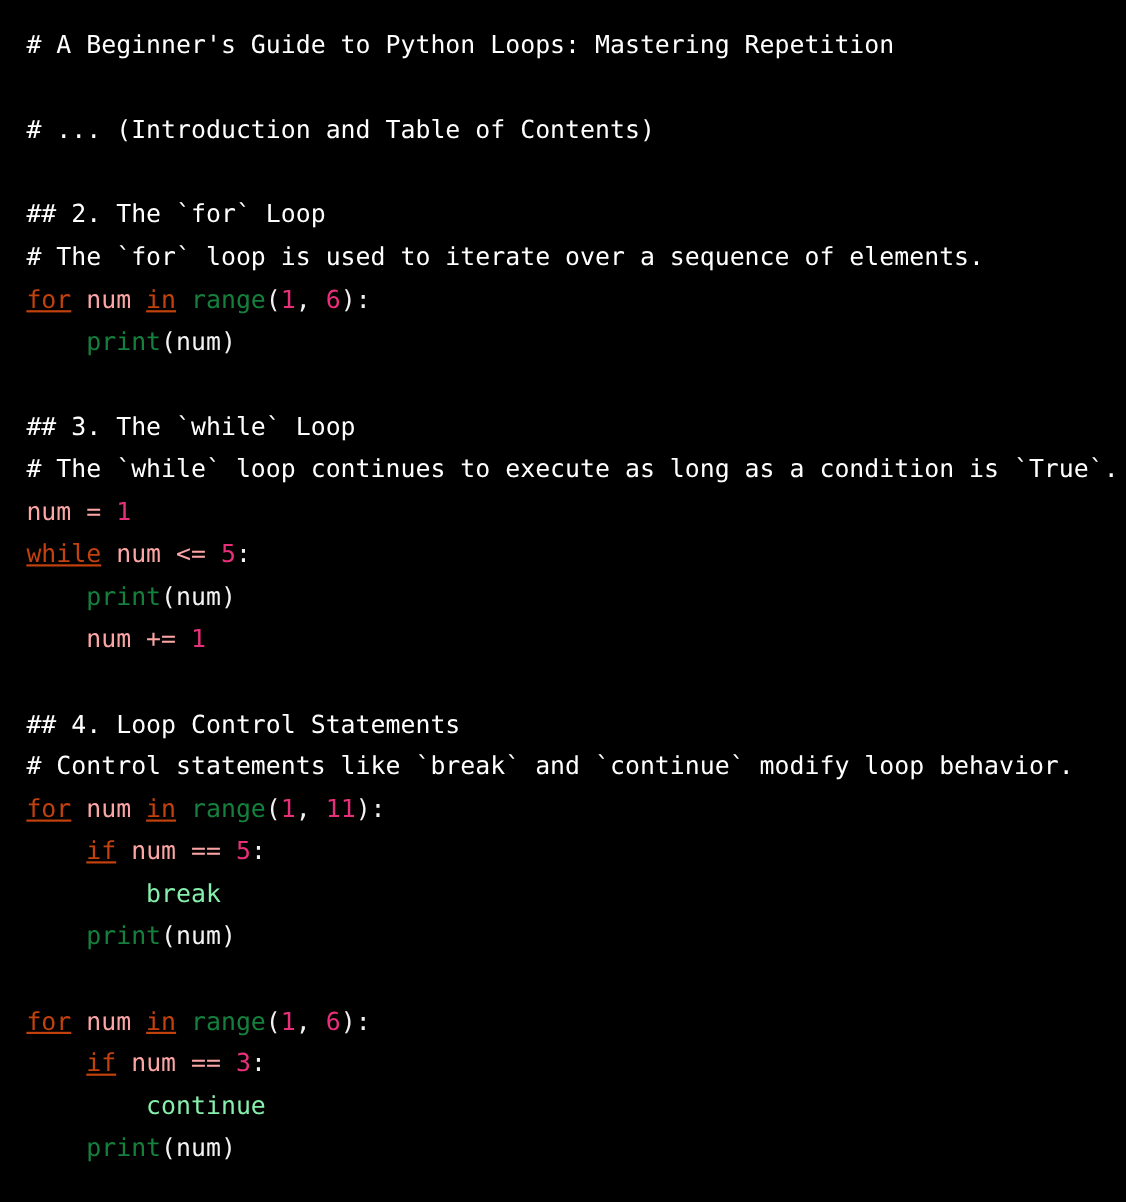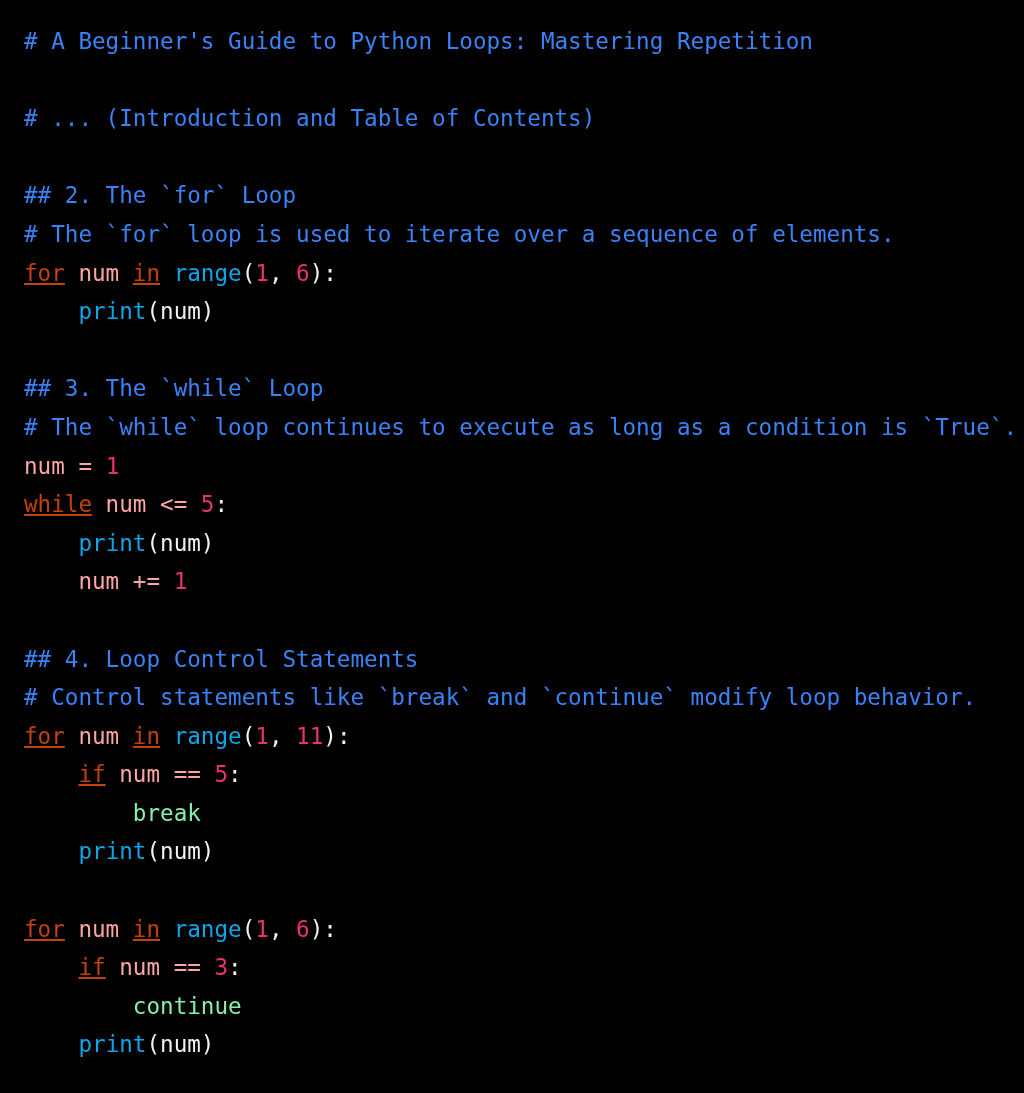--- a/index.html
+++ b/index.html
@@ -21,24 +21,24 @@
     letter-spacing: 0px;
     color: #e6e6e6;
   }
   .line {
     height: 38.6px;
     white-space: pre;
   }
   .line.blank {
     height: 38.6px;
   }
-  .tok-comment { color: #3b82f6; margin-top: 22px; }
+  .tok-comment { color: #ffffff; margin-top: 22px; }
   .tok-keyword { color: #c2410c; text-decoration: underline; }
   .tok-keyword-alt { color: #86efac; }
-  .tok-builtin { color: #0ea5e9; }
+  .tok-builtin { color: #15803d; }
   .tok-number { color: #e8307a; }
   .tok-plain  { color: #fca5a5; }
   .tok-punct  { color: #f2f2f2; }
 </style>
 </head>
 <body>
 
 <div id="code-block"><div class="line"><span class="tok-comment"># A Beginner's Guide to Python Loops: Mastering Repetition</span></div><div class="line blank">&nbsp;</div><div class="line"><span class="tok-comment"># ... (Introduction and Table of Contents)</span></div><div class="line blank">&nbsp;</div><div class="line"><span class="tok-comment">## 2. The `for` Loop</span></div><div class="line"><span class="tok-comment"># The `for` loop is used to iterate over a sequence of elements.</span></div><div class="line"><span class="tok-keyword">for</span><span class="tok-plain"> num </span><span class="tok-keyword">in</span><span class="tok-plain"> </span><span class="tok-builtin">range</span><span class="tok-punct">(</span><span class="tok-number">1</span><span class="tok-punct">, </span><span class="tok-number">6</span><span class="tok-punct">):</span></div><div class="line"><span class="tok-plain">    </span><span class="tok-builtin">print</span><span class="tok-punct">(num)</span></div><div class="line blank">&nbsp;</div><div class="line"><span class="tok-comment">## 3. The `while` Loop</span></div><div class="line"><span class="tok-comment"># The `while` loop continues to execute as long as a condition is `True`.</span></div><div class="line"><span class="tok-plain">num = </span><span class="tok-number">1</span></div><div class="line"><span class="tok-keyword">while</span><span class="tok-plain"> num &lt;= </span><span class="tok-number">5</span><span class="tok-punct">:</span></div><div class="line"><span class="tok-plain">    </span><span class="tok-builtin">print</span><span class="tok-punct">(num)</span></div><div class="line"><span class="tok-plain">    num += </span><span class="tok-number">1</span></div><div class="line blank">&nbsp;</div><div class="line"><span class="tok-comment">## 4. Loop Control Statements</span></div><div class="line"><span class="tok-comment"># Control statements like `break` and `continue` modify loop behavior.</span></div><div class="line"><span class="tok-keyword">for</span><span class="tok-plain"> num </span><span class="tok-keyword">in</span><span class="tok-plain"> </span><span class="tok-builtin">range</span><span class="tok-punct">(</span><span class="tok-number">1</span><span class="tok-punct">, </span><span class="tok-number">11</span><span class="tok-punct">):</span></div><div class="line"><span class="tok-plain">    </span><span class="tok-keyword">if</span><span class="tok-plain"> num == </span><span class="tok-number">5</span><span class="tok-punct">:</span></div><div class="line"><span class="tok-plain">        </span><span class="tok-keyword-alt">break</span></div><div class="line"><span class="tok-plain">    </span><span class="tok-builtin">print</span><span class="tok-punct">(num)</span></div><div class="line blank">&nbsp;</div><div class="line"><span class="tok-keyword">for</span><span class="tok-plain"> num </span><span class="tok-keyword">in</span><span class="tok-plain"> </span><span class="tok-builtin">range</span><span class="tok-punct">(</span><span class="tok-number">1</span><span class="tok-punct">, </span><span class="tok-number">6</span><span class="tok-punct">):</span></div><div class="line"><span class="tok-plain">    </span><span class="tok-keyword">if</span><span class="tok-plain"> num == </span><span class="tok-number">3</span><span class="tok-punct">:</span></div><div class="line"><span class="tok-plain">        </span><span class="tok-keyword-alt">continue</span></div><div class="line"><span class="tok-plain">    </span><span class="tok-builtin">print</span><span class="tok-punct">(num)</span></div></div>
 
 </body></html>

